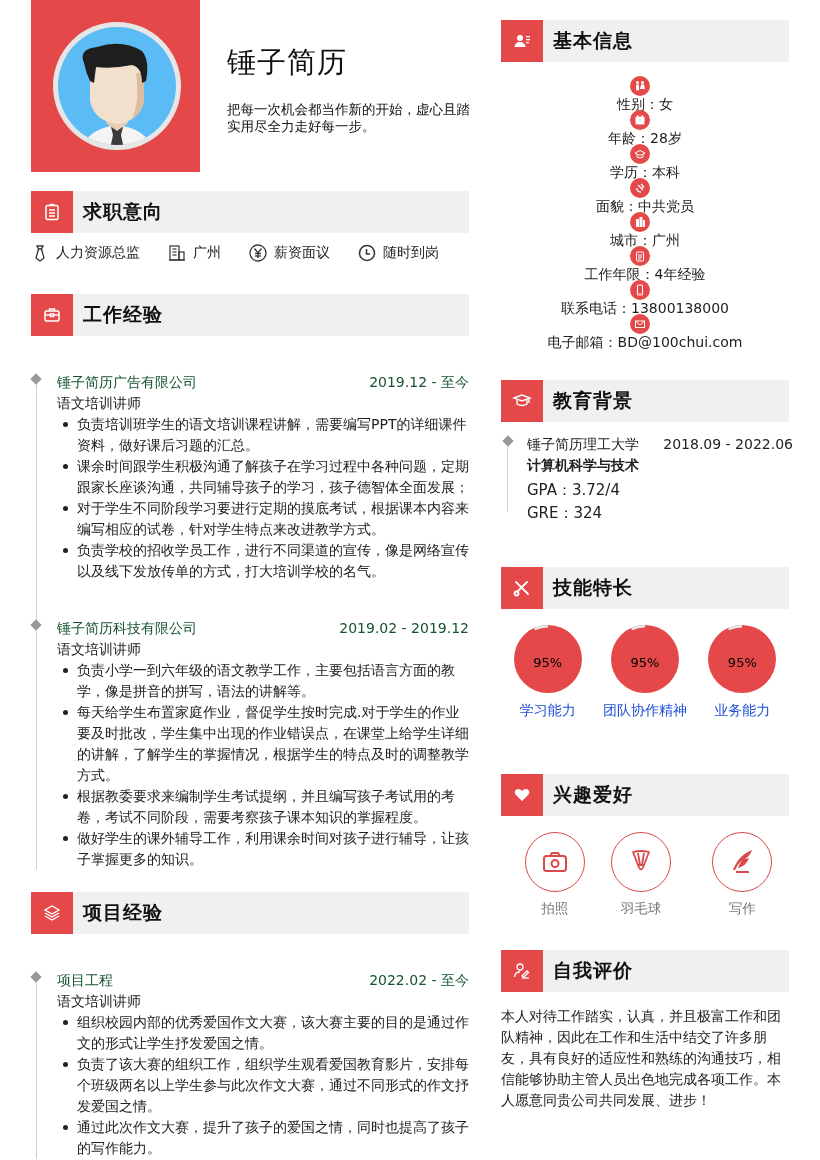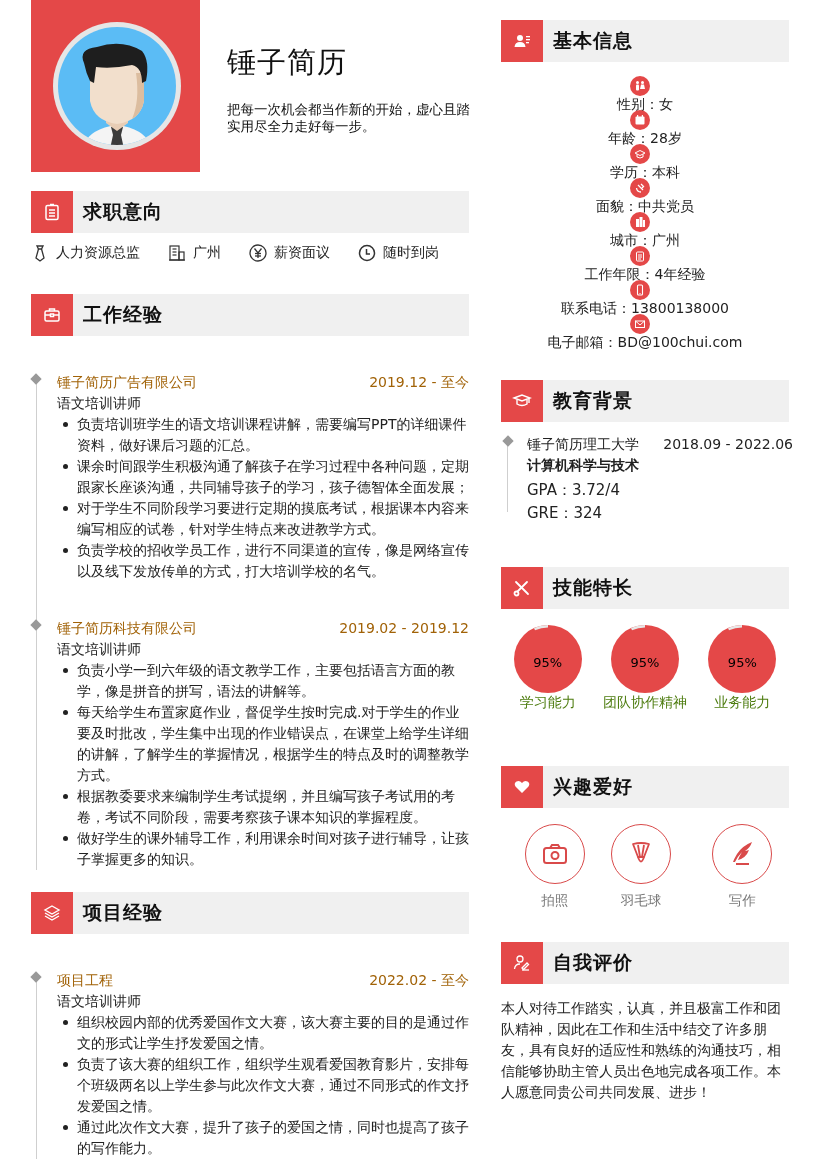--- a/index.html
+++ b/index.html
@@ -25,21 +25,21 @@
   
   .intent { display: flex; align-items: center; height: 24px; margin-top: 8px; font-size: 14px; color: #222; }
   .intent-item { display: flex; align-items: center; margin-right: 28px; }
   .intent-item svg { width: 18px; height: 18px; margin-right: 7px; }
 
   
   .timeline { position: relative; margin-top: 12px; padding-left: 26px; }
   .timeline .line { position: absolute; left: 5px; top: 6px; bottom: 0; width: 1px; background: #cfcfcf; }
   .entry { position: relative; margin-bottom: 14px; }
   .entry .diamond { position: absolute; left: -25px; top: 3px; width: 8px; height: 8px; background: #999; transform: rotate(45deg); }
-  .entry-head { display: flex; justify-content: space-between; font-size: 14px; line-height: 21px; color: #a16207; margin-top: 36px; }
+  .entry-head { display: flex; justify-content: space-between; font-size: 14px; line-height: 21px; color: #14532d; margin-top: 36px; }
   .entry-role { font-size: 14px; line-height: 21px; color: #222; }
   .entry ul { list-style: none; }
   .entry li { position: relative; padding-left: 20px; font-size: 14px; line-height: 21px; color: #222; }
   .entry li::before { content: ""; position: absolute; left: 6px; top: 8px; width: 5px; height: 5px; border-radius: 50%; background: #222; }
 
   
   .info-list { margin-top: 14px; }
   .info-row { display: flex; align-items: center; height: 34px; font-size: 14px; color: #222; flex-direction: column; }
   .info-ic { width: 20px; height: 20px; border-radius: 50%; background: #e44848; margin-right: 10px; display: flex; align-items: center; justify-content: center; flex: none; }
   .info-ic svg { width: 12px; height: 12px; }
@@ -51,21 +51,21 @@
   .edu-head { display: flex; justify-content: space-between; font-size: 14px; line-height: 21px; width: 266px; }
   .edu-major { font-size: 14px; font-weight: bold; line-height: 21px; }
   .edu-score { font-size: 15px; line-height: 23px; }
 
   
   .skills { display: flex; margin-top: 16px; }
   .skill { width: 96px; text-align: center; }
   .skill-circle { width: 68px; height: 68px; margin: 0 auto; position: relative; }
   .skill-circle svg { width: 68px; height: 68px; }
   .skill-val { position: absolute; left: 0; top: 4px; width: 68px; line-height: 68px; color: #000000; font-size: 13px; }
-  .skill-label { margin-top: 1px; font-size: 14px; color: #4d7c0f; }
+  .skill-label { margin-top: 9px; font-size: 14px; color: #1d4ed8; }
 
   
   .hobbies { display: flex; margin-top: 16px; }
   .hobby { width: 96px; text-align: center; }
   .hobby-circle { width: 60px; height: 60px; margin: 0 auto; border: 1.3px solid #d94a4a; border-radius: 50%; display: flex; align-items: center; justify-content: center; }
   .hobby-circle svg { width: 28px; height: 28px; }
   .hobby-label { margin-top: 8px; font-size: 13.5px; color: #777; }
 
   .self-text { margin-top: 14px; font-size: 14px; line-height: 21px; color: #222; width: 288px; }
 </style>

